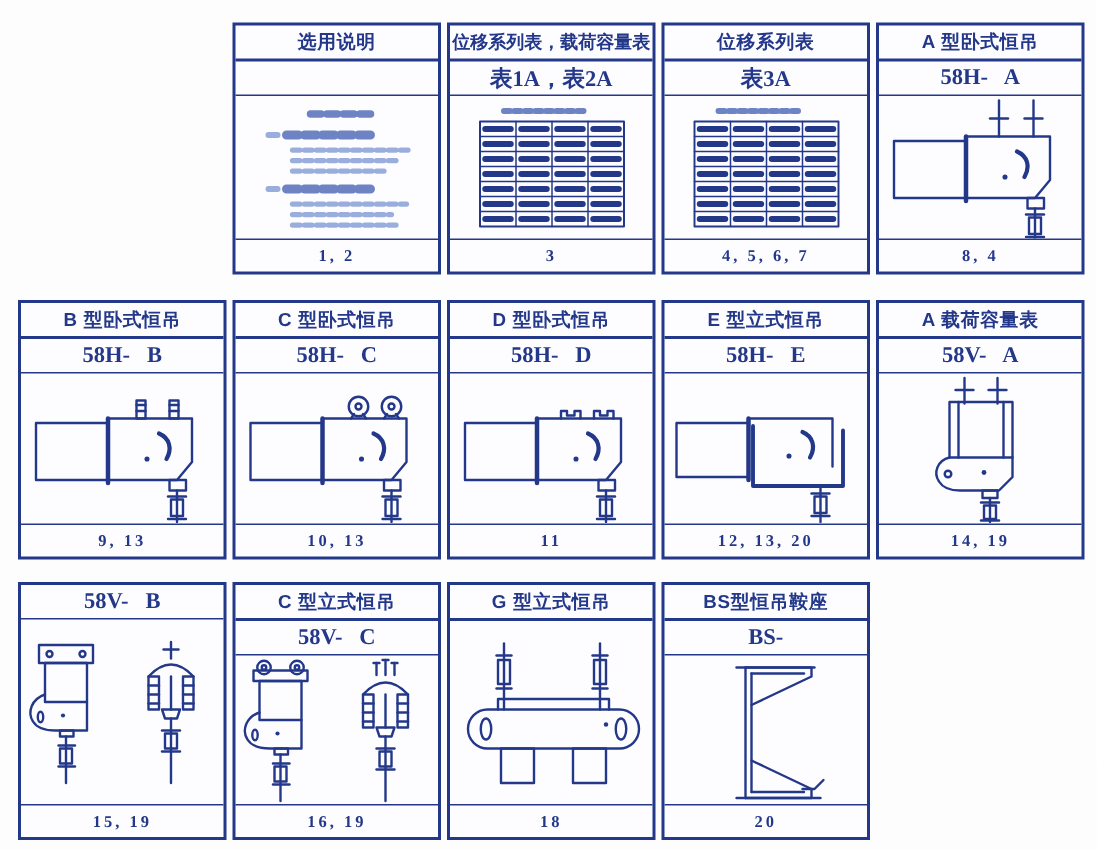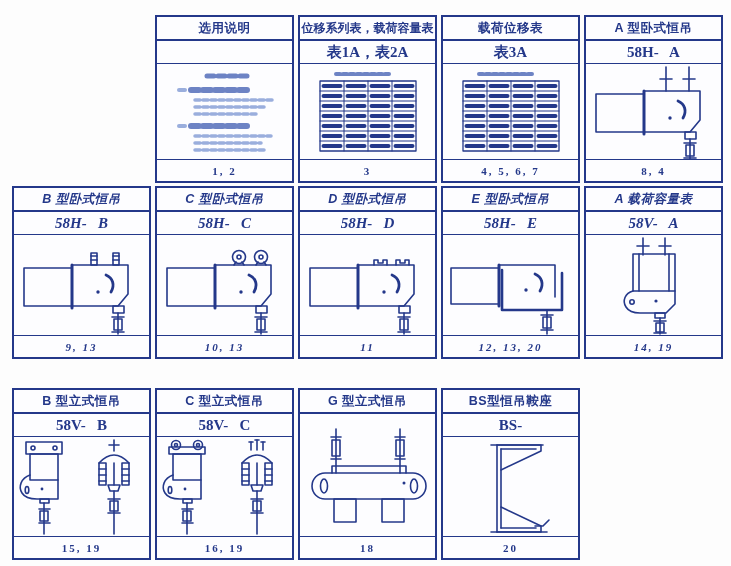--- a/index.html
+++ b/index.html
@@ -1,21 +1,21 @@
 <!DOCTYPE html>
 <html style="--ink: #24388a; --faint: #9aaedd; --mid: #6d83c4; --bg: #fdfdfd;"><head>
 <meta charset="utf-8">
 <style>
   :root { --ink:#24388a; --faint:#9aaedd; --mid:#6d83c4; --bg:#fdfdfd; }
   html,body{margin:0;padding:0;background:#fff;}
   .sheet{position:relative;width:731px;height:566px;background:var(--bg);
          font-family:"Liberation Sans",sans-serif;color:var(--ink);overflow:hidden;}
   .row{position:absolute;display:flex;gap:4px;}
   #row1{left:155px;top:15px;width:568px;height:168px;}
-  #row2{left:12px;top:186px;width:578px;height:173px;font-style:italic;}
+  #row2{left:12px;top:200px;width:578px;height:173px;}
   #row3{left:12px;top:388px;width:711px;height:172px;}
   .cell{flex:0 0 139px;width:139px;border:2px solid var(--ink);background:#fdfdff;
         display:flex;flex-direction:column;box-sizing:border-box;}
   .cell-title{flex:0 0 22px;border-bottom:2px solid var(--ink);display:flex;align-items:center;
         justify-content:center;font-size:12.5px;font-weight:bold;letter-spacing:.5px;white-space:pre;}
   .cell-title.tight{font-size:12px;letter-spacing:0;}
   .cell-sub{flex:0 0 22px;border-bottom:1.5px solid var(--ink);display:flex;align-items:center;
         justify-content:center;font-family:"Liberation Serif",serif;font-size:15px;font-weight:bold;white-space:pre;}
   .cell-body{flex:1;display:flex;align-items:center;justify-content:center;overflow:hidden;}
   .cell-foot{flex:0 0 21px;border-top:1.5px solid var(--ink);display:flex;align-items:center;
@@ -77,21 +77,21 @@
           <line x1="23.5" y1="52" x2="113" y2="52" stroke-width="4" stroke-dasharray="17 7"></line>
           <line x1="23.5" y1="62" x2="113" y2="62" stroke-width="4" stroke-dasharray="17 7"></line>
           <line x1="23.5" y1="72" x2="113" y2="72" stroke-width="4" stroke-dasharray="17 7"></line>
           <line x1="23.5" y1="82" x2="113" y2="82" stroke-width="4" stroke-dasharray="17 7"></line>
         </svg>
       </div>
       <div class="cell-foot">3</div>
     </div>
 
     <div class="cell">
-      <div class="cell-title">载荷位移表</div>
+      <div class="cell-title">位移系列表</div>
       <div class="cell-sub">表3A</div>
       <div class="cell-body">
         <svg class="draw" width="135" height="96" viewBox="0 0 135 96">
           <line class="mid" x1="36" y1="10" x2="90" y2="10" stroke-width="4" stroke-dasharray="4 3"></line>
           <rect x="20" y="17" width="96" height="70" stroke-width="1.3"></rect>
           <line x1="44" y1="17" x2="44" y2="87" stroke-width="1"></line>
           <line x1="68" y1="17" x2="68" y2="87" stroke-width="1"></line>
           <line x1="92" y1="17" x2="92" y2="87" stroke-width="1"></line>
           <line x1="20" y1="27" x2="116" y2="27" stroke-width="1"></line>
           <line x1="20" y1="37" x2="116" y2="37" stroke-width="1"></line>
@@ -205,21 +205,21 @@
           <line x1="104" y1="78" x2="104" y2="99"></line>
           <line x1="98" y1="82" x2="110" y2="82"></line>
           <rect x="100" y="84" width="8" height="11"></rect>
           <line x1="98" y1="97" x2="110" y2="97"></line>
         </svg>
       </div>
       <div class="cell-foot">11</div>
     </div>
 
     <div class="cell">
-      <div class="cell-title">E 型卧式恒吊</div>
+      <div class="cell-title">E 型立式恒吊</div>
       <div class="cell-sub">58H-   E</div>
       <div class="cell-body">
         <svg class="draw" width="135" height="100" viewBox="0 0 135 100">
           <rect x="8" y="33" width="48" height="36"></rect>
           <line x1="56" y1="30" x2="56" y2="71" stroke-width="3"></line>
           <path d="M56 30 H112 V62"></path>
           <path class="thick" d="M92 39 c7 3 9 10 5 17"></path>
           <circle class="fdot" cx="83" cy="55" r="1.7"></circle>
           <path d="M59 35 V75 H119 V38" stroke-width="2.6"></path>
           <line x1="104" y1="75" x2="104" y2="99"></line>
@@ -253,21 +253,20 @@
           <line x1="68" y1="98" x2="80" y2="98"></line>
         </svg>
       </div>
       <div class="cell-foot">14, 19</div>
     </div>
   </div>
 
   <div class="row" id="row3">
 
     <div class="cell">
-      <div class="cell-title">B 型立式恒吊</div>
       <div class="cell-sub">58V-   B</div>
       <div class="cell-body">
         <svg class="draw" width="135" height="100" viewBox="0 0 135 100">
           <rect x="12" y="5" width="36" height="12"></rect>
           <circle cx="19" cy="11" r="2"></circle>
             <circle cx="41" cy="11" r="2"></circle>
           <rect x="16" y="17" width="28" height="26"></rect>
           <path d="M16 38 c-9 3 -12 12 -8 18 c3 5 9 6 15 6 h21 V43"></path>
           <ellipse cx="13" cy="53" rx="1.8" ry="3.5"></ellipse>
           <circle class="fdot" cx="28" cy="52" r="1.4"></circle>

